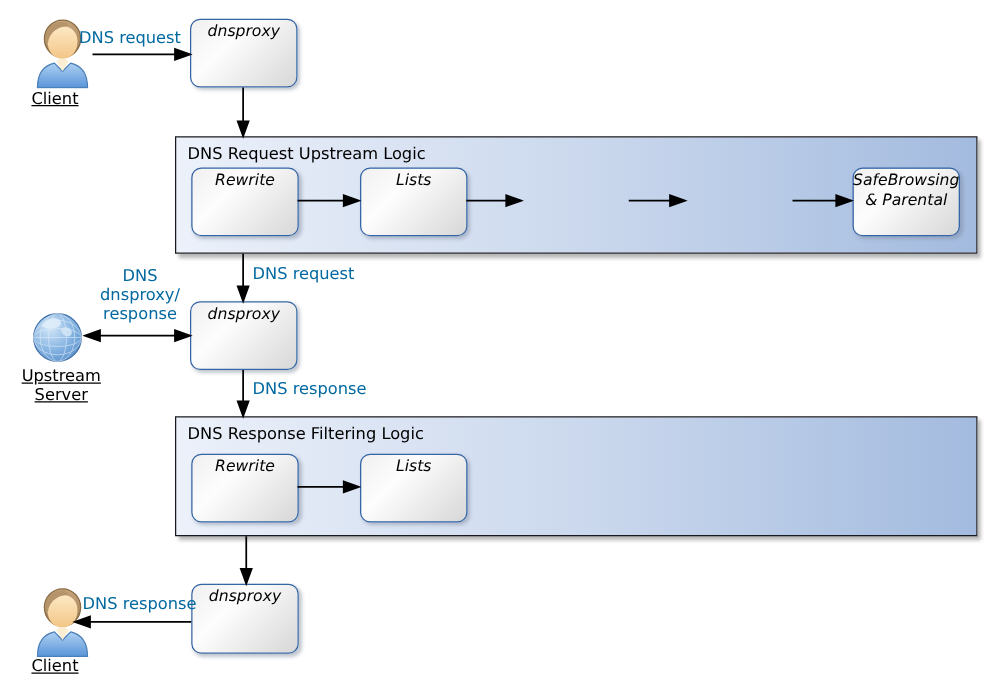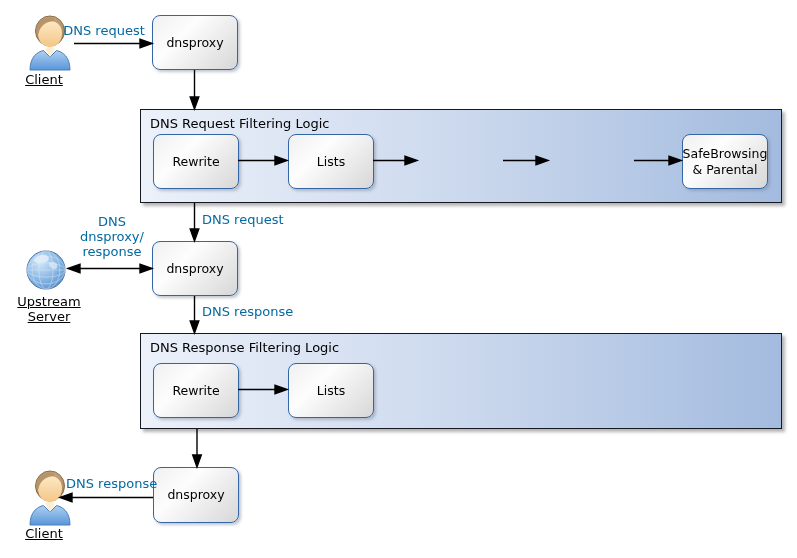--- a/index.html
+++ b/index.html
@@ -5,22 +5,22 @@
   html,body{margin:0;padding:0;background:#ffffff;}
   .canvas{
     position:relative;width:797px;height:558px;background:#ffffff;overflow:hidden;
     font-family:"DejaVu Sans","Liberation Sans",sans-serif;color:#000;
   }
   .node{
     position:absolute;box-sizing:border-box;
     border:1.5px solid #3465a4;border-radius:8px;
     background:linear-gradient(135deg,#f0f0f0 0%,#fdfdfd 35%,#d7d7d7 100%);
     box-shadow:2px 2px 3px rgba(120,130,150,0.45);
-    display:flex;align-items:center;justify-content:center;text-align:center;
-    font-size:12.5px;line-height:16px;padding:1px;
+    display:flex;align-items:flex-start;justify-content:center;text-align:center;
+    font-size:12.5px;line-height:16px;padding:1px;font-style:italic;
   }
   .container-box{
     position:absolute;box-sizing:border-box;
     border:1.5px solid #16191f;
     background:linear-gradient(90deg,#ecf1fa 0%,#c8d6ec 55%,#a3bbdf 100%);
     box-shadow:3px 3px 3px rgba(120,120,120,0.55);
   }
   .container-title{
     display:block;padding:6px 0 0 9px;font-size:13px;color:#000;
   }
@@ -101,21 +101,21 @@
 
   <div class="node" style="left:152px;top:241px;width:86px;height:55px">
     <span>dnsproxy</span>
   </div>
 
   <div class="node" style="left:153px;top:467px;width:86px;height:56px">
     <span>dnsproxy</span>
   </div>
 
   <div class="container-box" style="left:140px;top:109px;width:642px;height:94px">
-    <span class="container-title">DNS Request Filtering Logic</span>
+    <span class="container-title">DNS Request Upstream Logic</span>
     <div class="node" style="left:12px;top:24px;width:86px;height:55px">
       <span>Rewrite</span>
     </div>
     <div class="node" style="left:147px;top:24px;width:86px;height:55px">
       <span>Lists</span>
     </div>
     <div class="node" style="left:541px;top:24px;width:86px;height:55px">
       <span>SafeBrowsing &amp; Parental</span>
     </div>
   </div>

